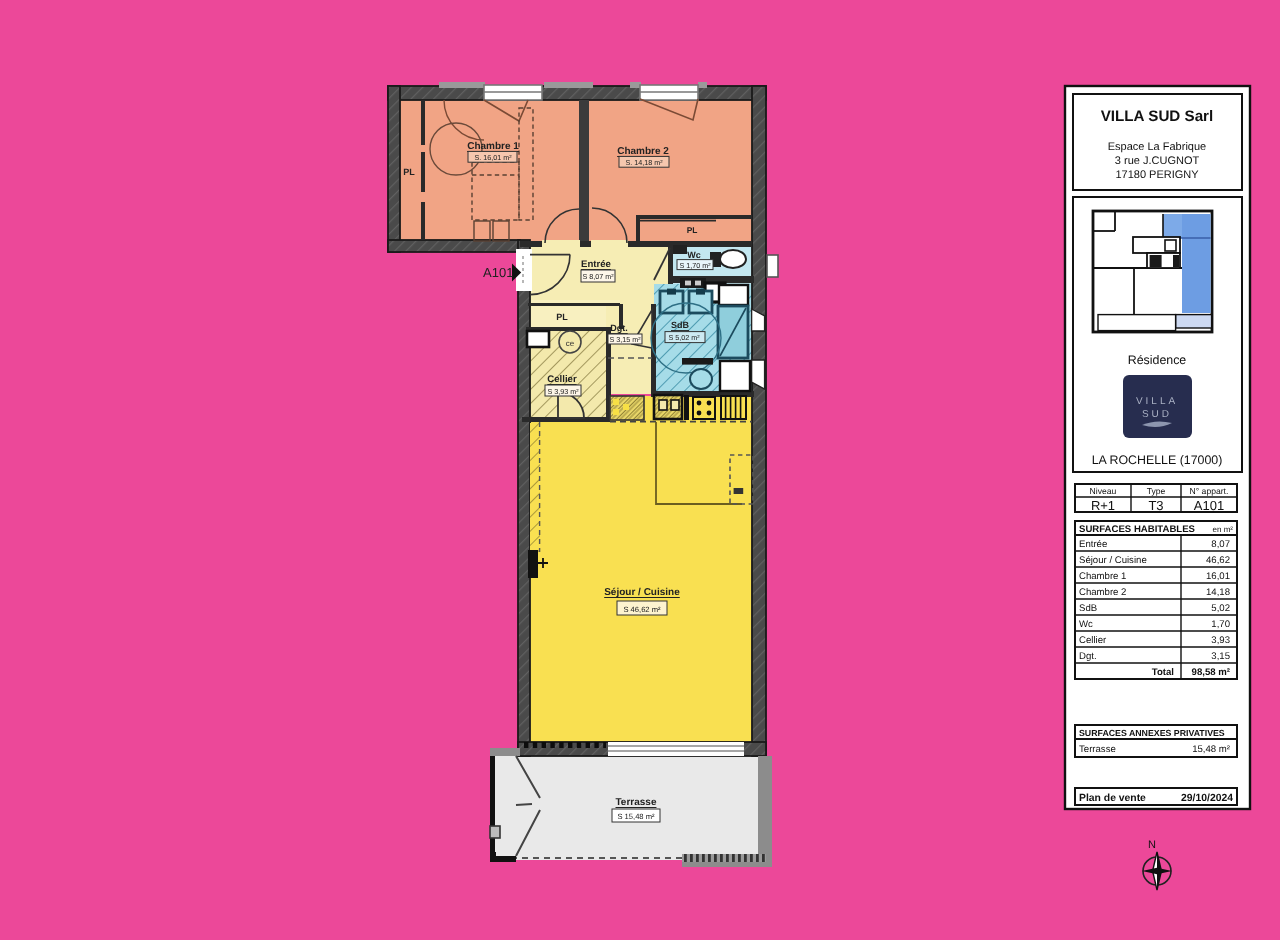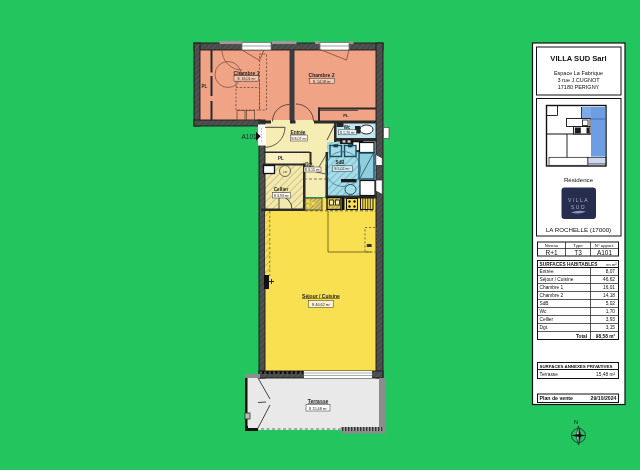--- a/index.html
+++ b/index.html
@@ -1,17 +1,17 @@
 <!DOCTYPE html>
 <html><head>
 <meta charset="utf-8">
 <style>
   html,body{margin:0;padding:0;background:#ffffff;}
   *{font-family:"Liberation Sans", sans-serif;-webkit-font-smoothing:antialiased;}
-  #page{position:relative;width:640px;height:470px;background:#22c55e;overflow:hidden;}
+  #page{position:relative;width:640px;height:470px;background:#ec4899;overflow:hidden;}
   svg{will-change:transform;}
 </style>
 </head>
 <body>
 <div id="page">
 <svg width="640" height="470" viewBox="0 0 640 470" xmlns="http://www.w3.org/2000/svg">
 <defs>
   <pattern id="cellHatch" width="5" height="5" patternTransform="rotate(45)" patternUnits="userSpaceOnUse">
     <rect width="5" height="5" fill="#f3e9ac"></rect>
     <line x1="0" y1="0" x2="0" y2="5" stroke="#8f8448" stroke-width="0.8"></line>

